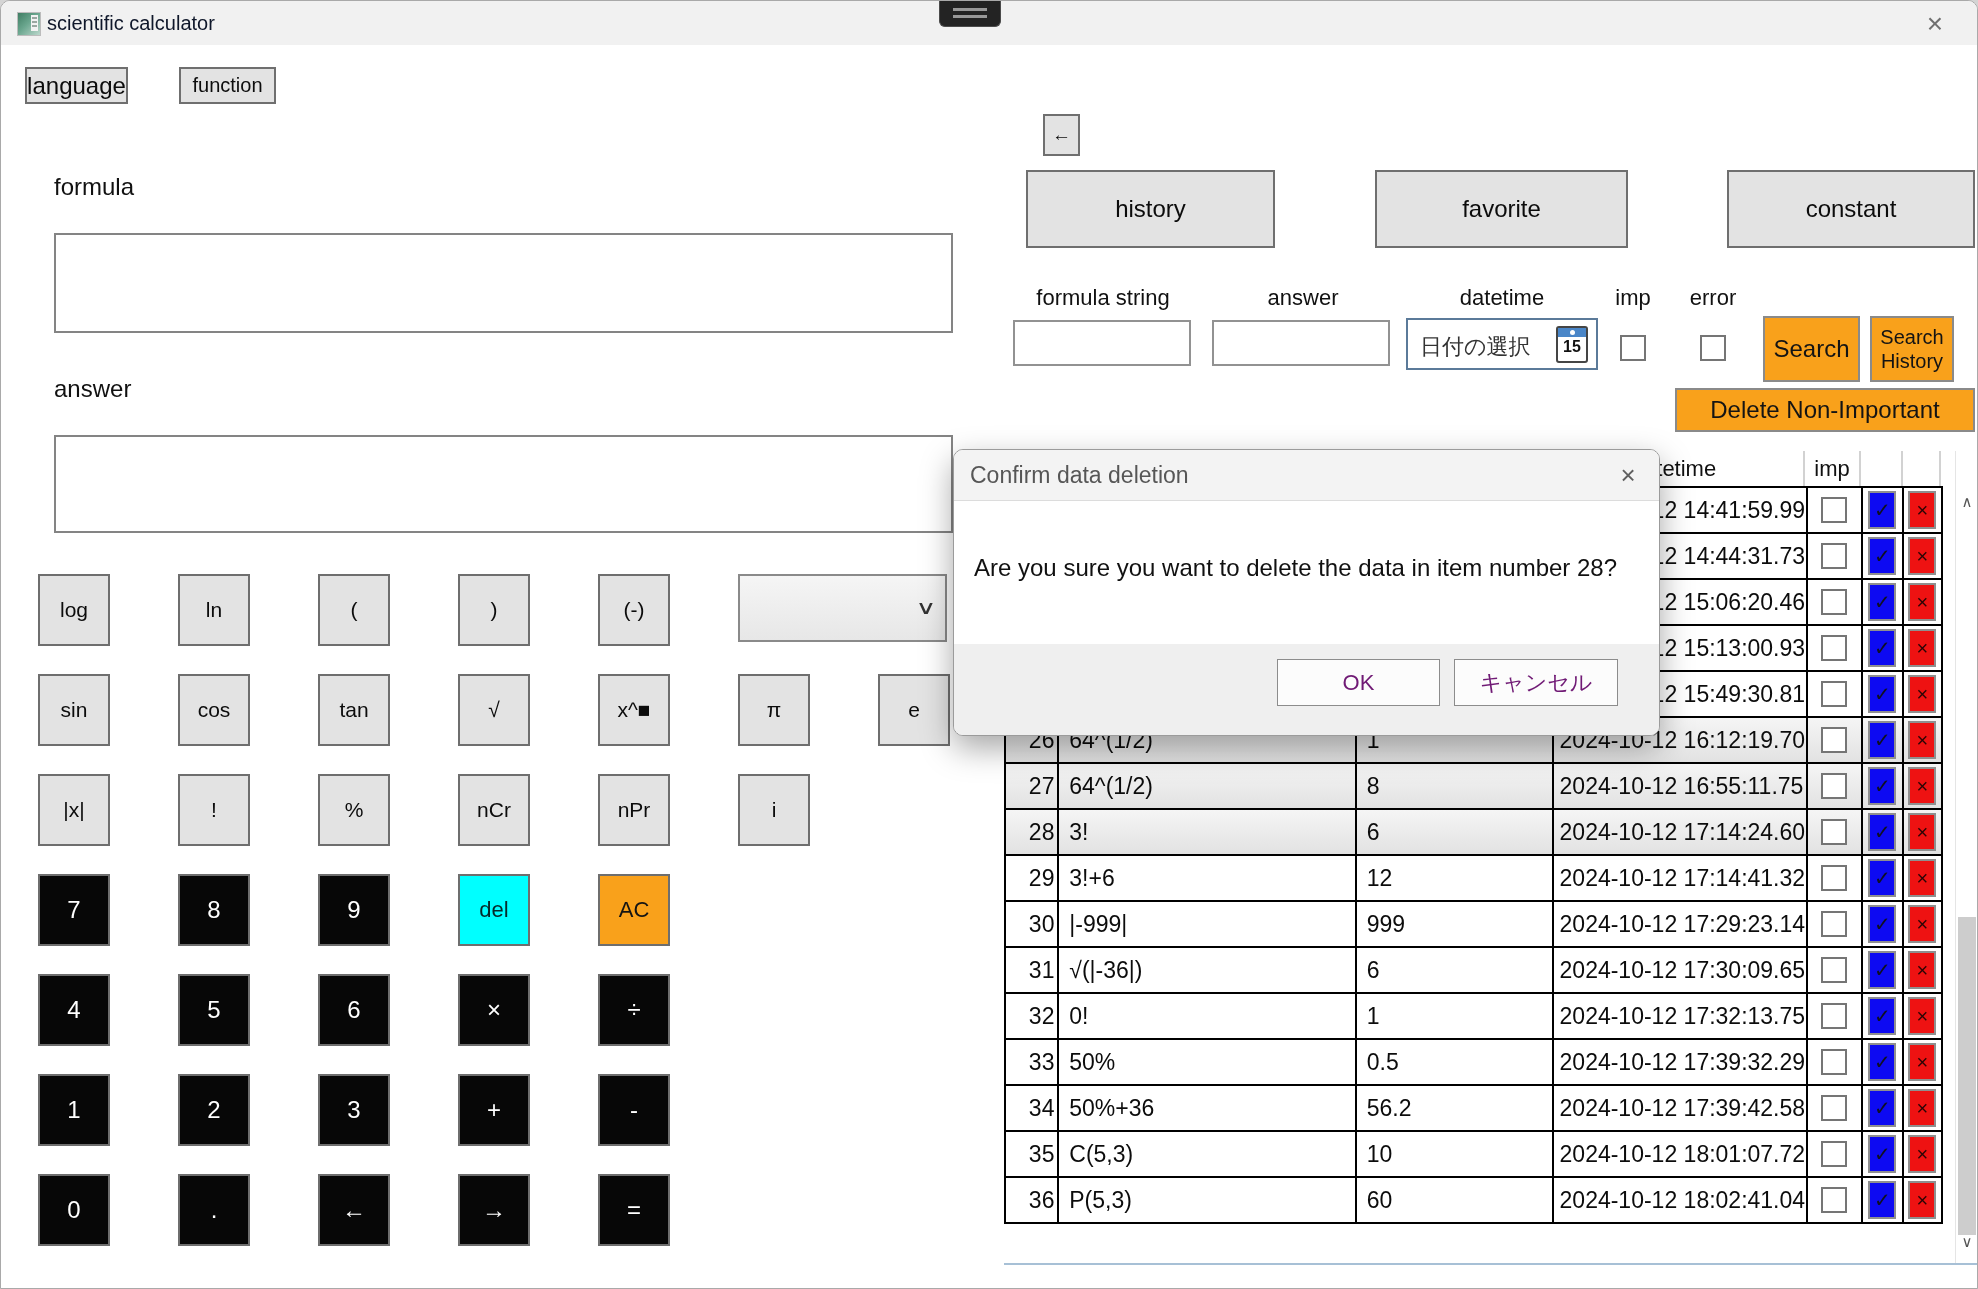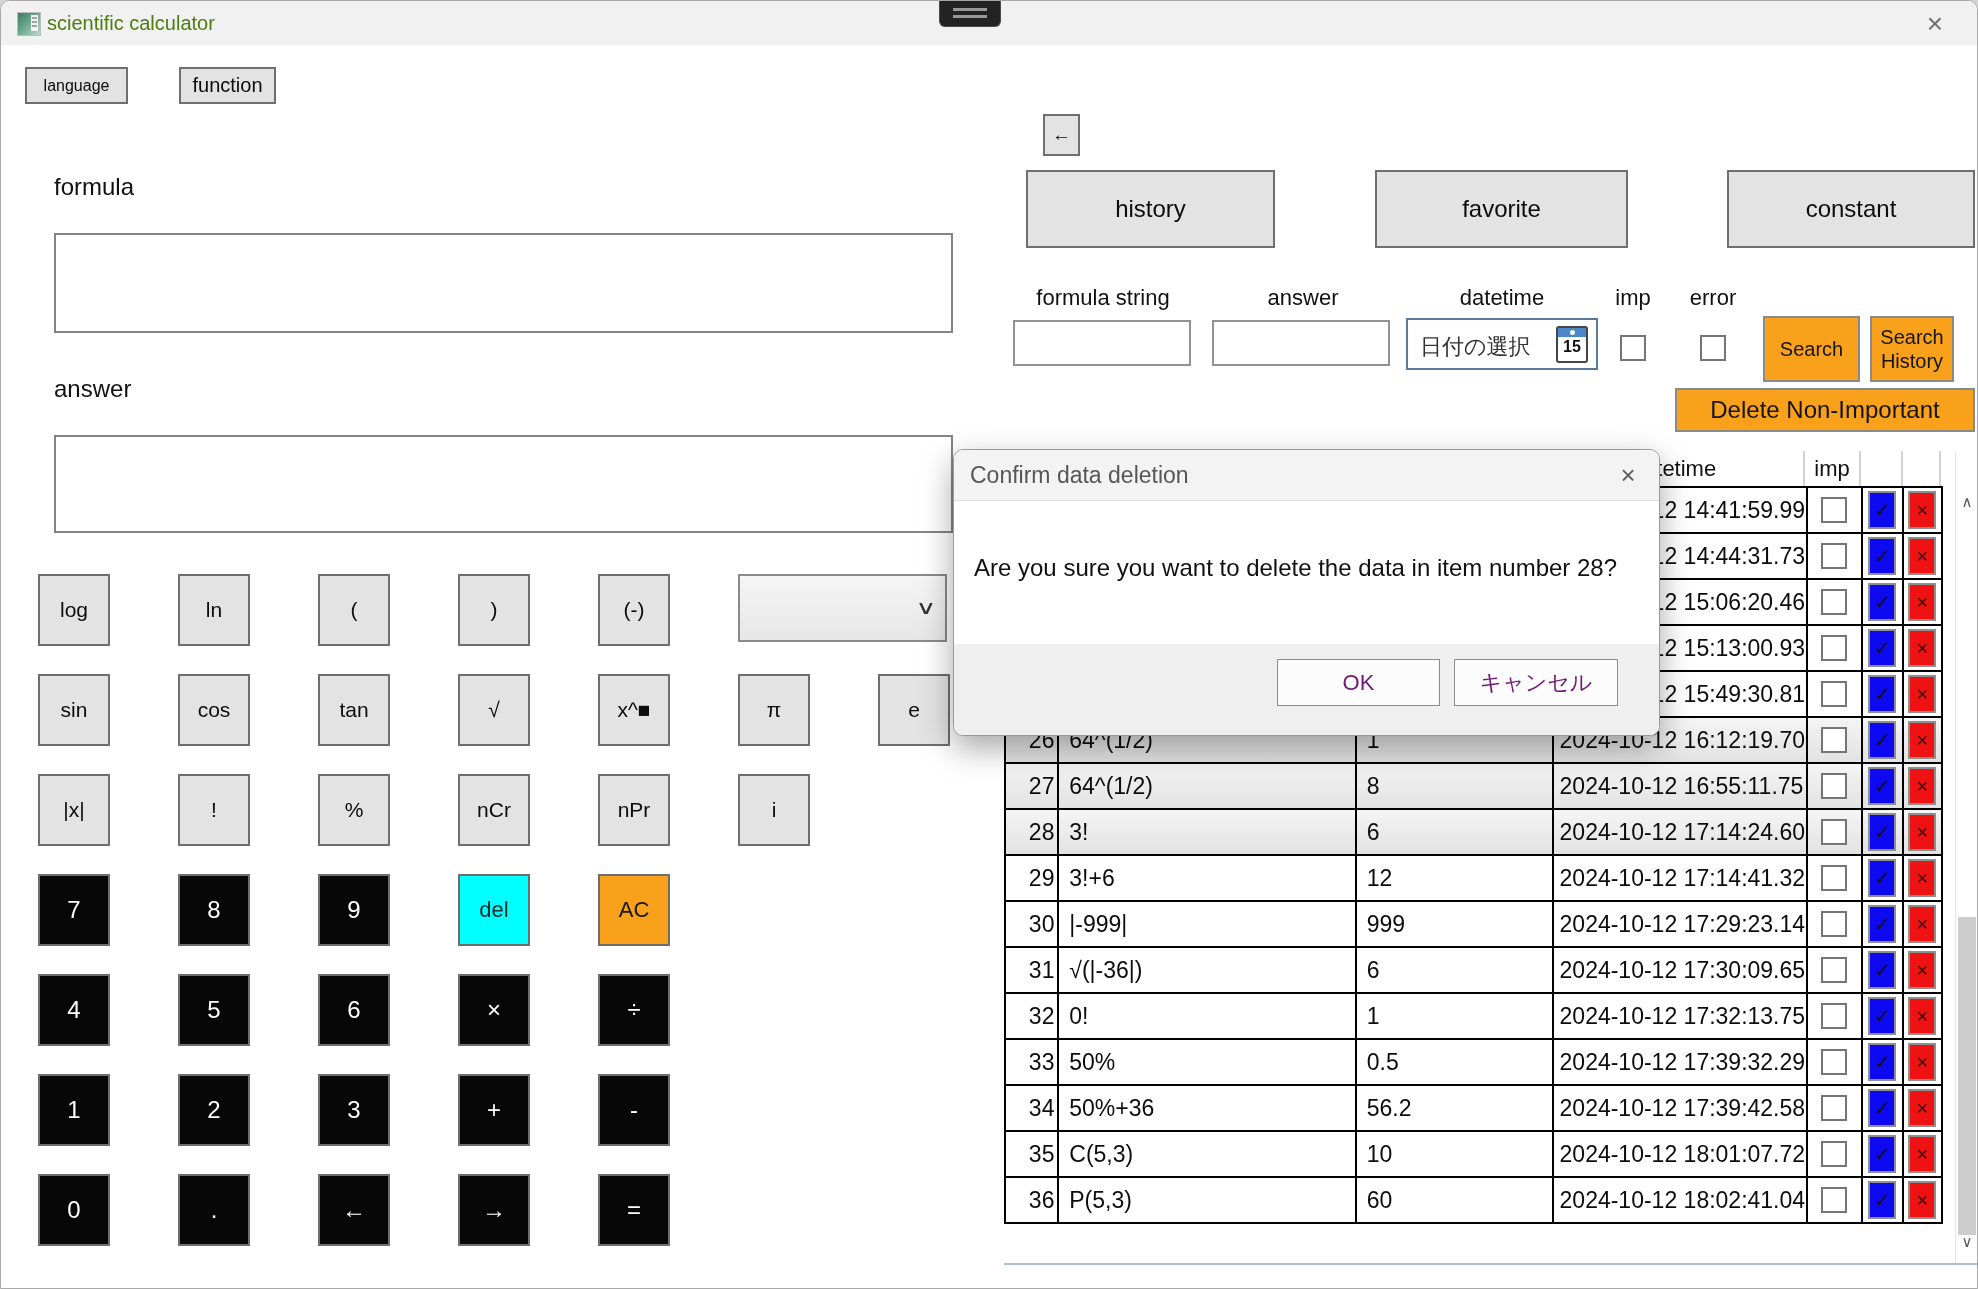--- a/index.html
+++ b/index.html
@@ -4,34 +4,34 @@
 <style>
   html,body{margin:0;padding:0;background:#d4d4d4;font-family:"Liberation Sans","DejaVu Sans",sans-serif;}
   #window{position:relative;width:1978px;height:1289px;background:#fff;border:1px solid #a9a9a9;
           border-radius:10px 10px 0 0;overflow:hidden;box-sizing:border-box;}
   
   #titlebar{position:absolute;left:0;top:0;width:1978px;height:44px;background:#f1f1f1;}
   #app-icon{position:absolute;left:16px;top:11px;width:22px;height:22px;border:1px solid #bcbcbc;
             background:linear-gradient(135deg,#3f7d63 0%,#6aa68e 45%,#bcd8cd 100%);}
   #app-icon .sheet{position:absolute;right:2px;top:2px;width:7px;height:16px;background:#f2f2f2;}
   #app-icon .sheet i{display:block;height:2px;margin:2px 1px 0 1px;background:#9aa7a1;}
-  #window-title{position:absolute;left:46px;top:0;height:36px;line-height:44px;font-size:20px;color:#4d7c0f;}
+  #window-title{position:absolute;left:46px;top:0;height:36px;line-height:44px;font-size:20px;color:#0f172a;}
   #snip-handle{position:absolute;left:938px;top:0;width:62px;height:26px;background:#232323;
                border-radius:0 0 6px 6px;border:1px solid #4b4b4b;border-top:none;box-sizing:border-box;}
   #snip-handle i{position:absolute;left:13px;width:34px;height:3px;background:#989898;}
   #snip-handle i.b1{top:7px}#snip-handle i.b2{top:14px}
   #window-close{position:absolute;left:1916px;top:6px;width:36px;height:34px;text-align:center;
                 line-height:34px;font-size:28px;color:#6f6f6f;cursor:default;}
   
   .gbtn{position:absolute;background:#e3e3e3;border:2px solid #6f6f6f;box-sizing:border-box;
         display:flex;align-items:center;justify-content:center;color:#0c0c0c;}
   .obtn{position:absolute;background:var(--orange);border:2px solid #8a8a8a;box-sizing:border-box;
         display:flex;align-items:center;justify-content:center;color:#141414;}
   
-  #menu-language{left:24px;top:66px;width:103px;height:37px;font-size:16px;}
+  #menu-language{left:24px;top:66px;width:103px;height:37px;font-size:24px;}
   #menu-function{left:178px;top:66px;width:97px;height:37px;font-size:20px;}
   
   .fieldlabel{position:absolute;font-size:24px;color:#111;}
   #formula-label{left:53px;top:172px;}
   #answer-label{left:53px;top:374px;}
   textarea.bigbox{position:absolute;left:53px;width:899px;border:2px solid #848484;background:#fff;
                   resize:none;box-sizing:border-box;font-size:24px;font-family:inherit;padding:6px;}
   #formula-input{top:232px;height:100px;}
   #answer-input{top:434px;height:98px;}
   
@@ -64,21 +64,21 @@
                background:#fff;box-sizing:border-box;}
   #date-picker .ph{position:absolute;left:12px;top:12px;font-size:22px;color:#333;}
   #calendar-icon{position:absolute;right:8px;top:6px;width:32px;height:37px;border:2px solid #454545;
                  border-radius:3px;background:#fff;box-sizing:border-box;}
   #calendar-icon .band{position:absolute;left:0;top:0;right:0;height:9px;background:#4a86c8;}
   #calendar-icon .dot{position:absolute;left:12px;top:2px;width:5px;height:5px;border-radius:50%;background:#fff;}
   #calendar-icon .day{position:absolute;left:0;right:0;top:10px;text-align:center;font-size:16px;font-weight:bold;color:#111;}
   .cbx{width:26px;height:26px;border:2px solid #757575;background:#fff;box-sizing:border-box;}
   #imp-checkbox{position:absolute;left:1619px;top:334px;}
   #error-checkbox{position:absolute;left:1699px;top:334px;}
-  #search-button{left:1762px;top:315px;width:97px;height:66px;font-size:20px;}
+  #search-button{left:1762px;top:315px;width:97px;height:66px;font-size:24px;}
   #search-history-button{left:1869px;top:315px;width:84px;height:66px;font-size:20px;text-align:center;line-height:1.2;}
   #delete-nonimp-button{left:1674px;top:387px;width:300px;height:44px;font-size:24px;}
   
   #history-header{position:absolute;left:1003px;top:450px;width:939px;height:35px;display:flex;padding-left:2px;box-sizing:border-box;}
   #history-header .hcell{display:flex;align-items:center;justify-content:center;font-size:22px;color:#111;box-sizing:border-box;}
   #history-header .hsep{border-right:2px solid #d2d2d2;}
   #history-body{position:absolute;left:1003px;top:485px;width:939px;height:738px;border:2px solid #000;box-sizing:border-box;background:#fff;}
   .trow{display:flex;height:46px;border-bottom:2px solid #000;box-sizing:border-box;background:#fff;}
   .trow:last-child{border-bottom:none;height:44px;}
   .trow.shaded{background:linear-gradient(180deg,#f5f5f5,#e2e2e2);}

